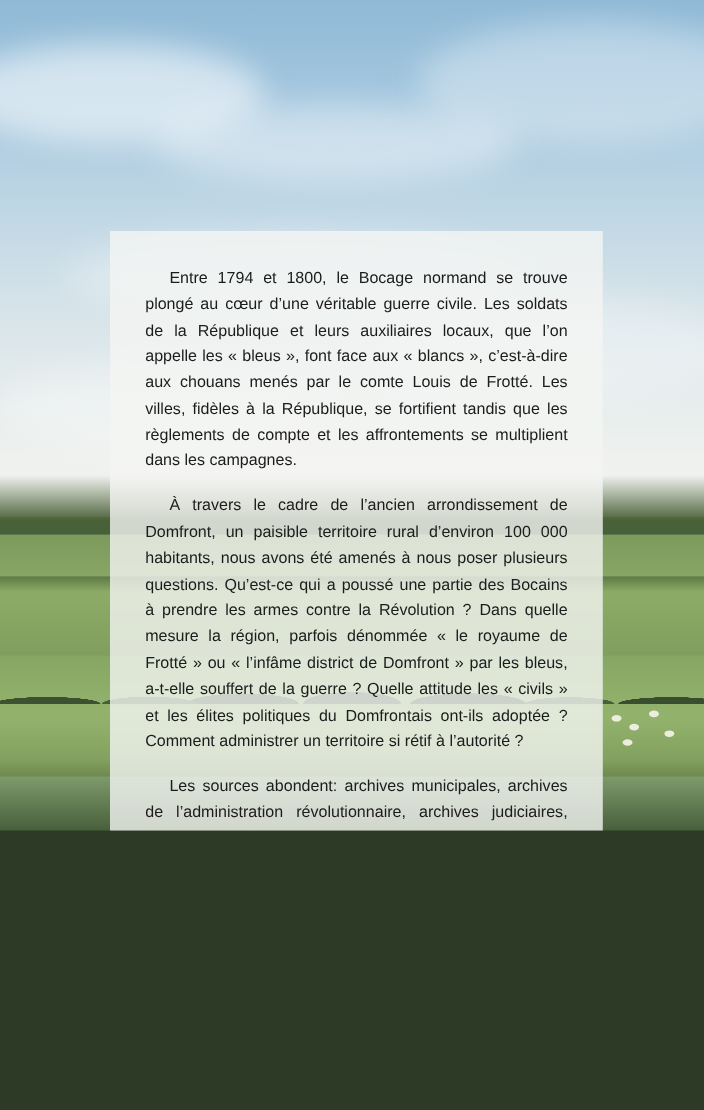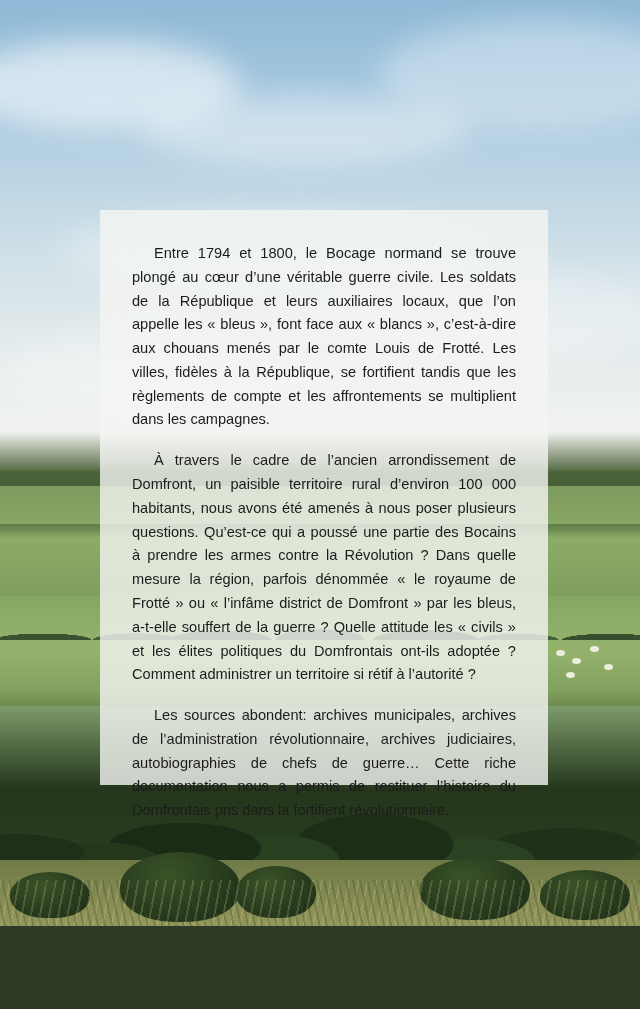--- a/index.html
+++ b/index.html
@@ -9,21 +9,21 @@
   body {
     width: 640px;
     height: 1009px;
     overflow: hidden;
     font-family: "Liberation Sans", sans-serif;
     background: #2d3a26;
   }
   .page {
     position: relative;
     width: 640px;
-    height: 926px;
+    height: 755px;
     overflow: hidden;
   }
 
   
   .photo {
     position: absolute;
     inset: 0;
     background: #8fae7b;
   }
   

